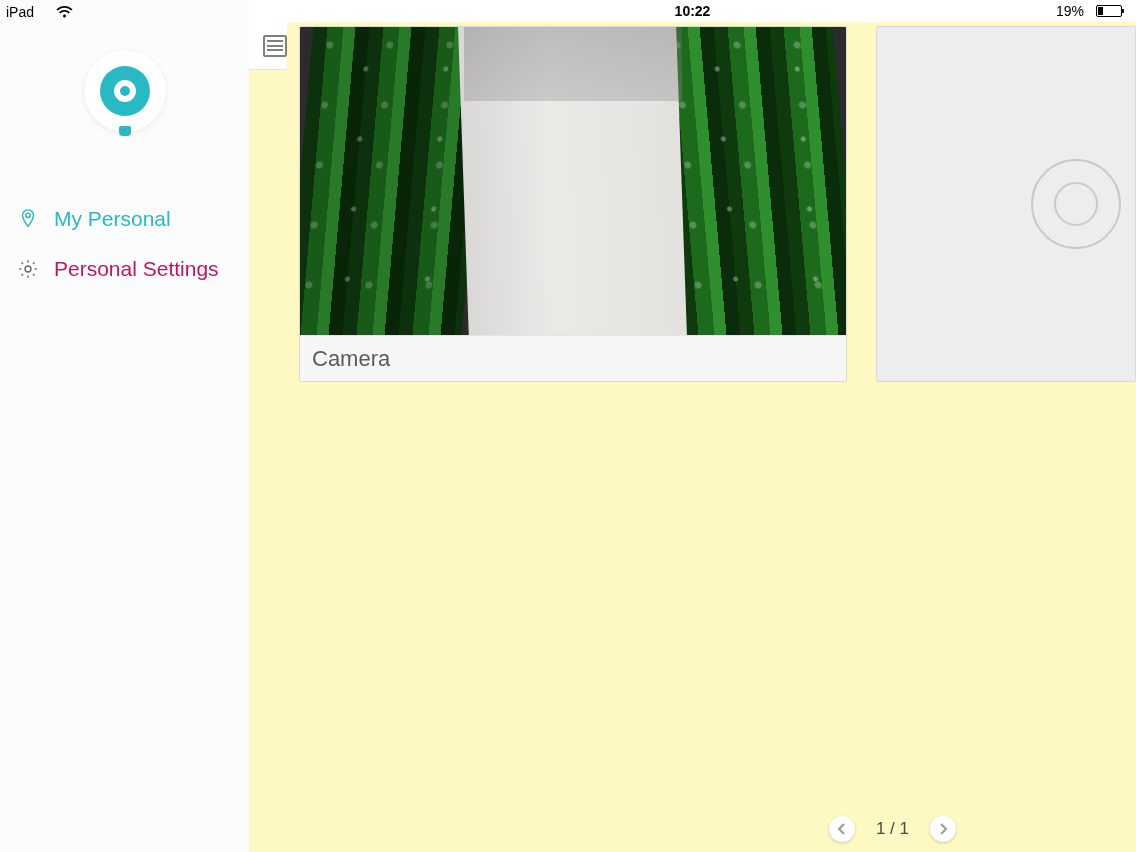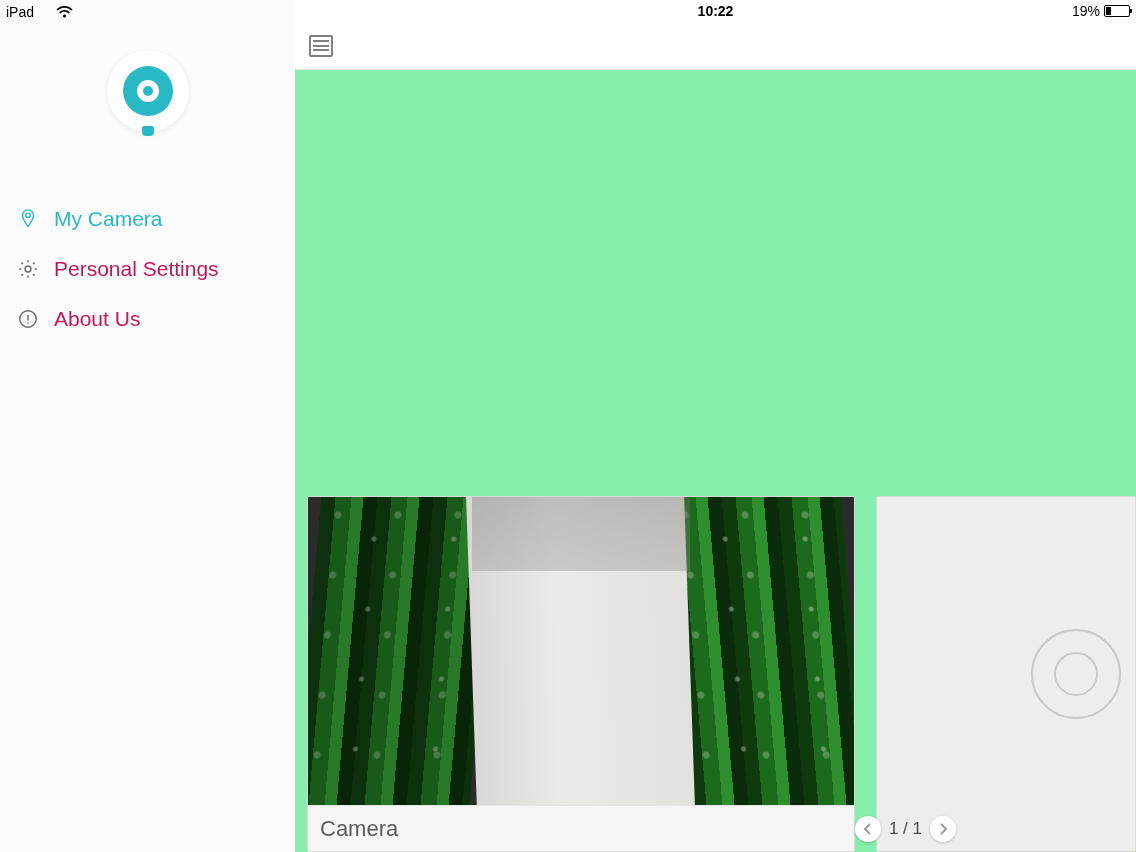--- a/index.html
+++ b/index.html
@@ -93,24 +93,24 @@
     display: flex;
     align-items: center;
     justify-content: center;
   }
   .nav-item .icon svg { display: block; }
 
   
   .main {
     flex: 1;
     height: 852px;
-    background: #86efac;
+    background: #fef9c3;
     position: relative;
     display: flex;
-    flex-direction: column;
+    flex-direction: row;
   }
   .statusbar {
     position: absolute;
     top: 0;
     left: 0;
     right: 0;
     height: 22px;
     background: #fff;
     display: flex;
     align-items: center;
@@ -126,24 +126,24 @@
     font-size: 14px;
     color: #000;
     display: flex;
     align-items: center;
     gap: 22px;
     z-index: 50;
   }
   .sb-ipad svg { display: block; }
   .sb-right {
     position: absolute;
-    right: 6px;
-    display: flex;
-    align-items: center;
-    gap: 4px;
+    right: 14px;
+    display: flex;
+    align-items: center;
+    gap: 12px;
     font-weight: 400;
   }
   .battery {
     width: 26px;
     height: 12px;
     border: 1px solid #000;
     border-radius: 2px;
     position: relative;
   }
   .battery::after {
@@ -184,25 +184,24 @@
     padding: 1px 2px;
     cursor: pointer;
     box-sizing: border-box;
   }
   .menu-icon span {
     height: 2px;
     background: #808080;
   }
   .content {
     flex: 1;
-    padding: 4px 0 0 12px;
-    display: flex;
-    gap: 21px;
+    padding: 26px 0 0 12px;
+    display: flex;
+    gap: 29px;
     overflow: hidden;
-    align-items: flex-end;
   }
   .card {
     width: 548px;
     background: #fff;
     border: 1px solid #d9d9d9;
     border-radius: 2px;
     overflow: hidden;
     height: 356px;
     display: flex;
     flex-direction: column;
@@ -297,21 +296,21 @@
     background: linear-gradient(#6a6a6a, #8d8d8d);
     opacity: 0.35;
   }
   
   .pager {
     position: absolute;
     bottom: 10px;
     right: 180px;
     display: flex;
     align-items: center;
-    gap: 8px;
+    gap: 21px;
     font-size: 17px;
     color: #4a4a4a;
   }
   .pager .pg-btn {
     width: 26px;
     height: 26px;
     border-radius: 50%;
     background: #fff;
     box-shadow: 0 1px 3px rgba(0,0,0,0.2);
     display: flex;
@@ -345,43 +344,33 @@
     </div>
 
     <nav class="nav">
       <div class="nav-item active">
         <span class="icon">
           <svg width="22" height="22" viewBox="0 0 24 24" fill="none" stroke="#28b9c5" stroke-width="1.6">
             <path d="M12 2C8.7 2 6 4.7 6 8c0 4.5 6 12 6 12s6-7.5 6-12c0-3.3-2.7-6-6-6z"></path>
             <circle cx="12" cy="8" r="2.4"></circle>
           </svg>
         </span>
-        <span>My Camera</span>
+        <span>My Personal</span>
       </div>
 
       <div class="nav-item">
         <span class="icon">
           <svg width="22" height="22" viewBox="0 0 24 24" fill="none" stroke="#6b6b6b" stroke-width="1.6">
             <circle cx="12" cy="12" r="3.2"></circle>
             <path d="M12 2.5v2.3M12 19.2v2.3M4.9 4.9l1.6 1.6M17.5 17.5l1.6 1.6M2.5 12h2.3M19.2 12h2.3M4.9 19.1l1.6-1.6M17.5 6.5l1.6-1.6"></path>
           </svg>
         </span>
         <span>Personal Settings</span>
       </div>
 
-      <div class="nav-item">
-        <span class="icon">
-          <svg width="22" height="22" viewBox="0 0 24 24" fill="none" stroke="#6b6b6b" stroke-width="1.6">
-            <circle cx="12" cy="12" r="9"></circle>
-            <line x1="12" y1="7.5" x2="12" y2="13.5"></line>
-            <circle cx="12" cy="16.5" r="0.8" fill="#6b6b6b" stroke="none"></circle>
-          </svg>
-        </span>
-        <span>About Us</span>
-      </div>
     </nav>
   </aside>
 
   <main class="main">
 
     <div class="statusbar">
       <span>10:22</span>
       <div class="sb-right">
         <span>19%</span>
         <span class="battery">

